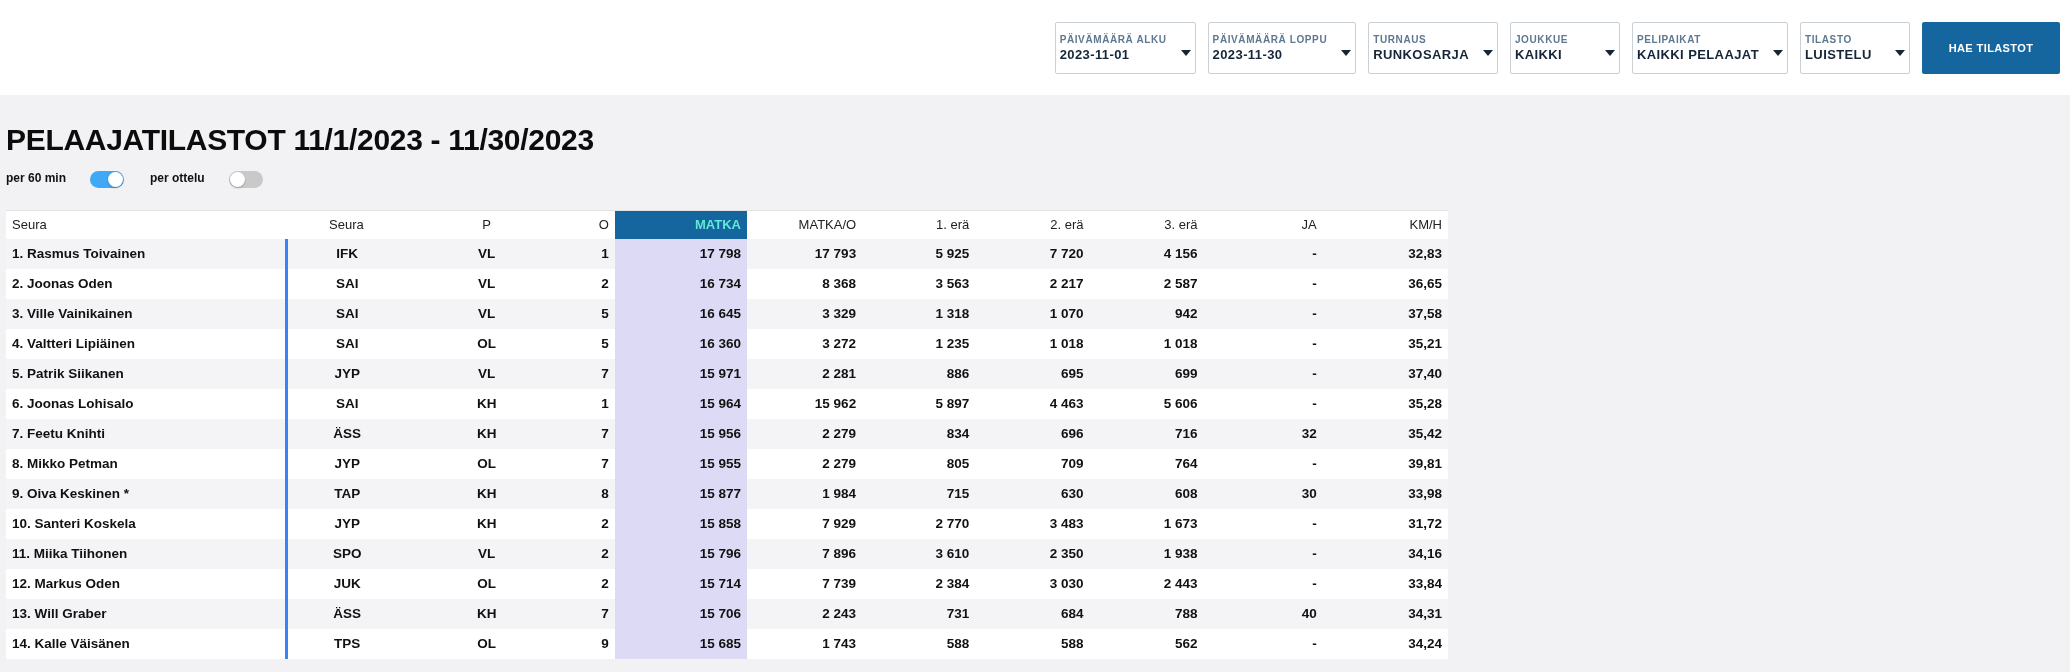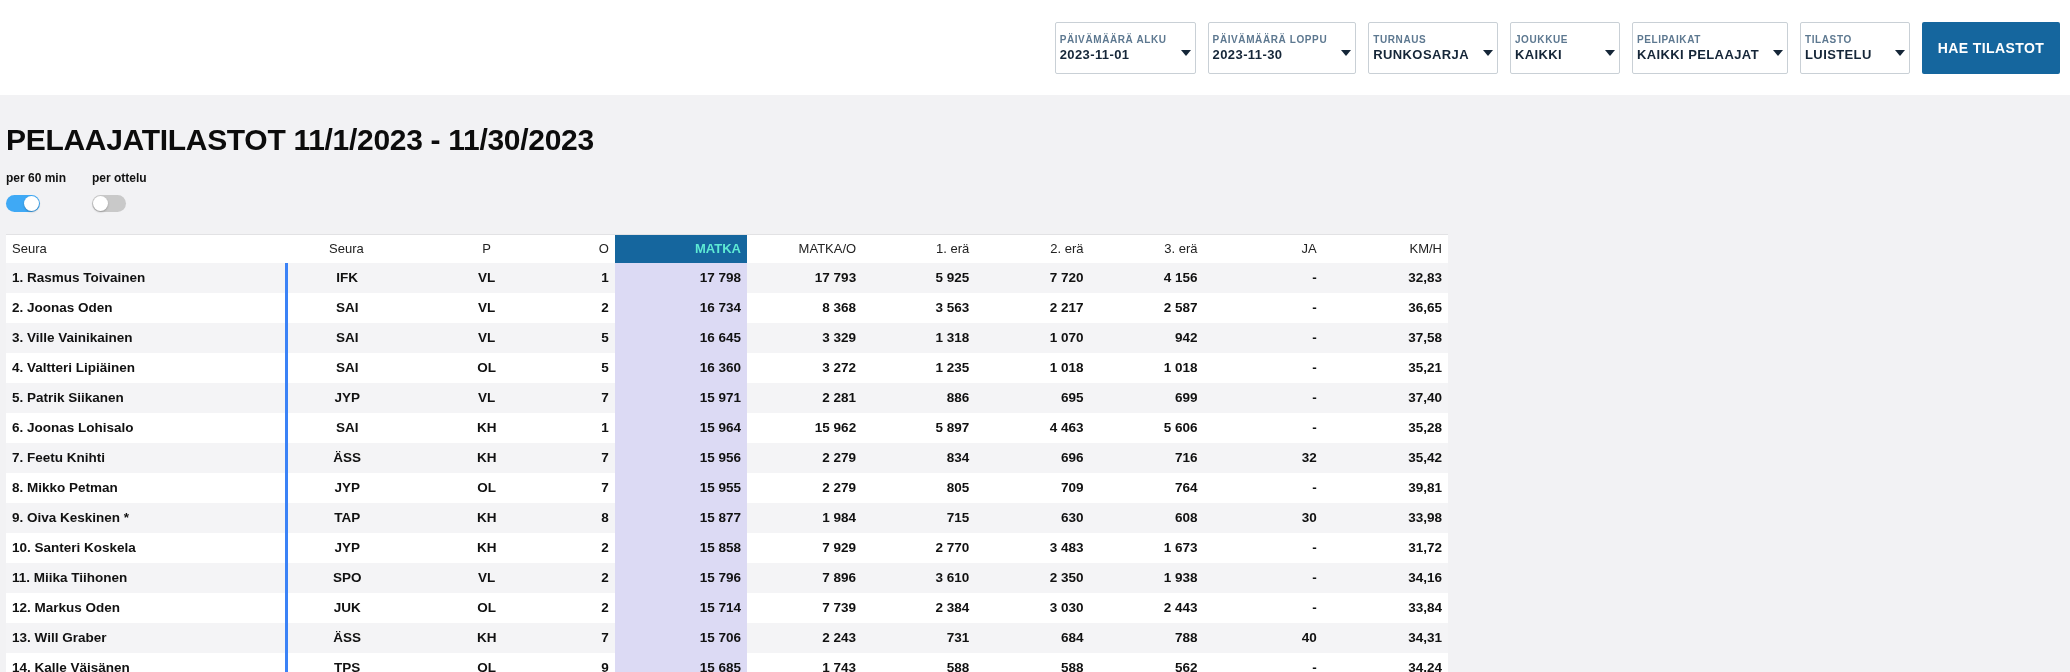--- a/index.html
+++ b/index.html
@@ -12,29 +12,29 @@
   .filter-box { height:52px; min-width:110px; border:1px solid #c9d0d6; border-radius:2px;
     background:#fff; display:flex; align-items:center; padding:6px 4px; gap:14px; cursor:pointer; }
   .filter-texts { display:flex; flex-direction:column; justify-content:center; }
   .filter-label { font-size:10px; font-weight:700; letter-spacing:.6px; color:#5d7890;
     text-transform:uppercase; white-space:nowrap; }
   .filter-value { font-size:13px; font-weight:700; color:#152638; letter-spacing:.4px;
     white-space:nowrap; margin-top:2px; }
   .caret { width:0; height:0; border-left:5px solid transparent; border-right:5px solid transparent;
     border-top:6px solid #152638; margin-left:auto; margin-top:10px; }
   .search-btn { height:52px; width:138px; background:#15669e; color:#fff; border:none;
-    border-radius:2px; font-family:"Liberation Sans",sans-serif; font-weight:700; font-size:14px;
+    border-radius:2px; font-family:"Liberation Sans",sans-serif; font-weight:700; font-size:11px;
     letter-spacing:.4px; cursor:pointer; }
 
   
   .content { background:#f2f2f4; height:577px; padding:28px 0 0 6px; }
   h1.page-title { font-size:30px; font-weight:800; color:#0c0c0c; letter-spacing:-.3px;
     margin-bottom:14px; white-space:nowrap; }
   .toggles { display:flex; gap:26px; margin-bottom:22px; }
-  .toggle-group { display:flex; flex-direction:column; gap:10px; }
+  .toggle-group { display:flex; flex-direction:row; gap:24px; }
   .toggle-label { font-size:12px; font-weight:700; color:#111; }
   .switch { width:34px; height:17px; border-radius:9px; position:relative; cursor:pointer; }
   .switch.on  { background:#3fa9f5; }
   .switch.off { background:#c9c9c9; }
   .knob { width:15px; height:15px; border-radius:50%; background:#fff; position:absolute; top:1px;
     box-shadow:0 1px 2px rgba(0,0,0,.25); }
   .switch.on  .knob { right:1px; }
   .switch.off .knob { left:1px; }
 
   

